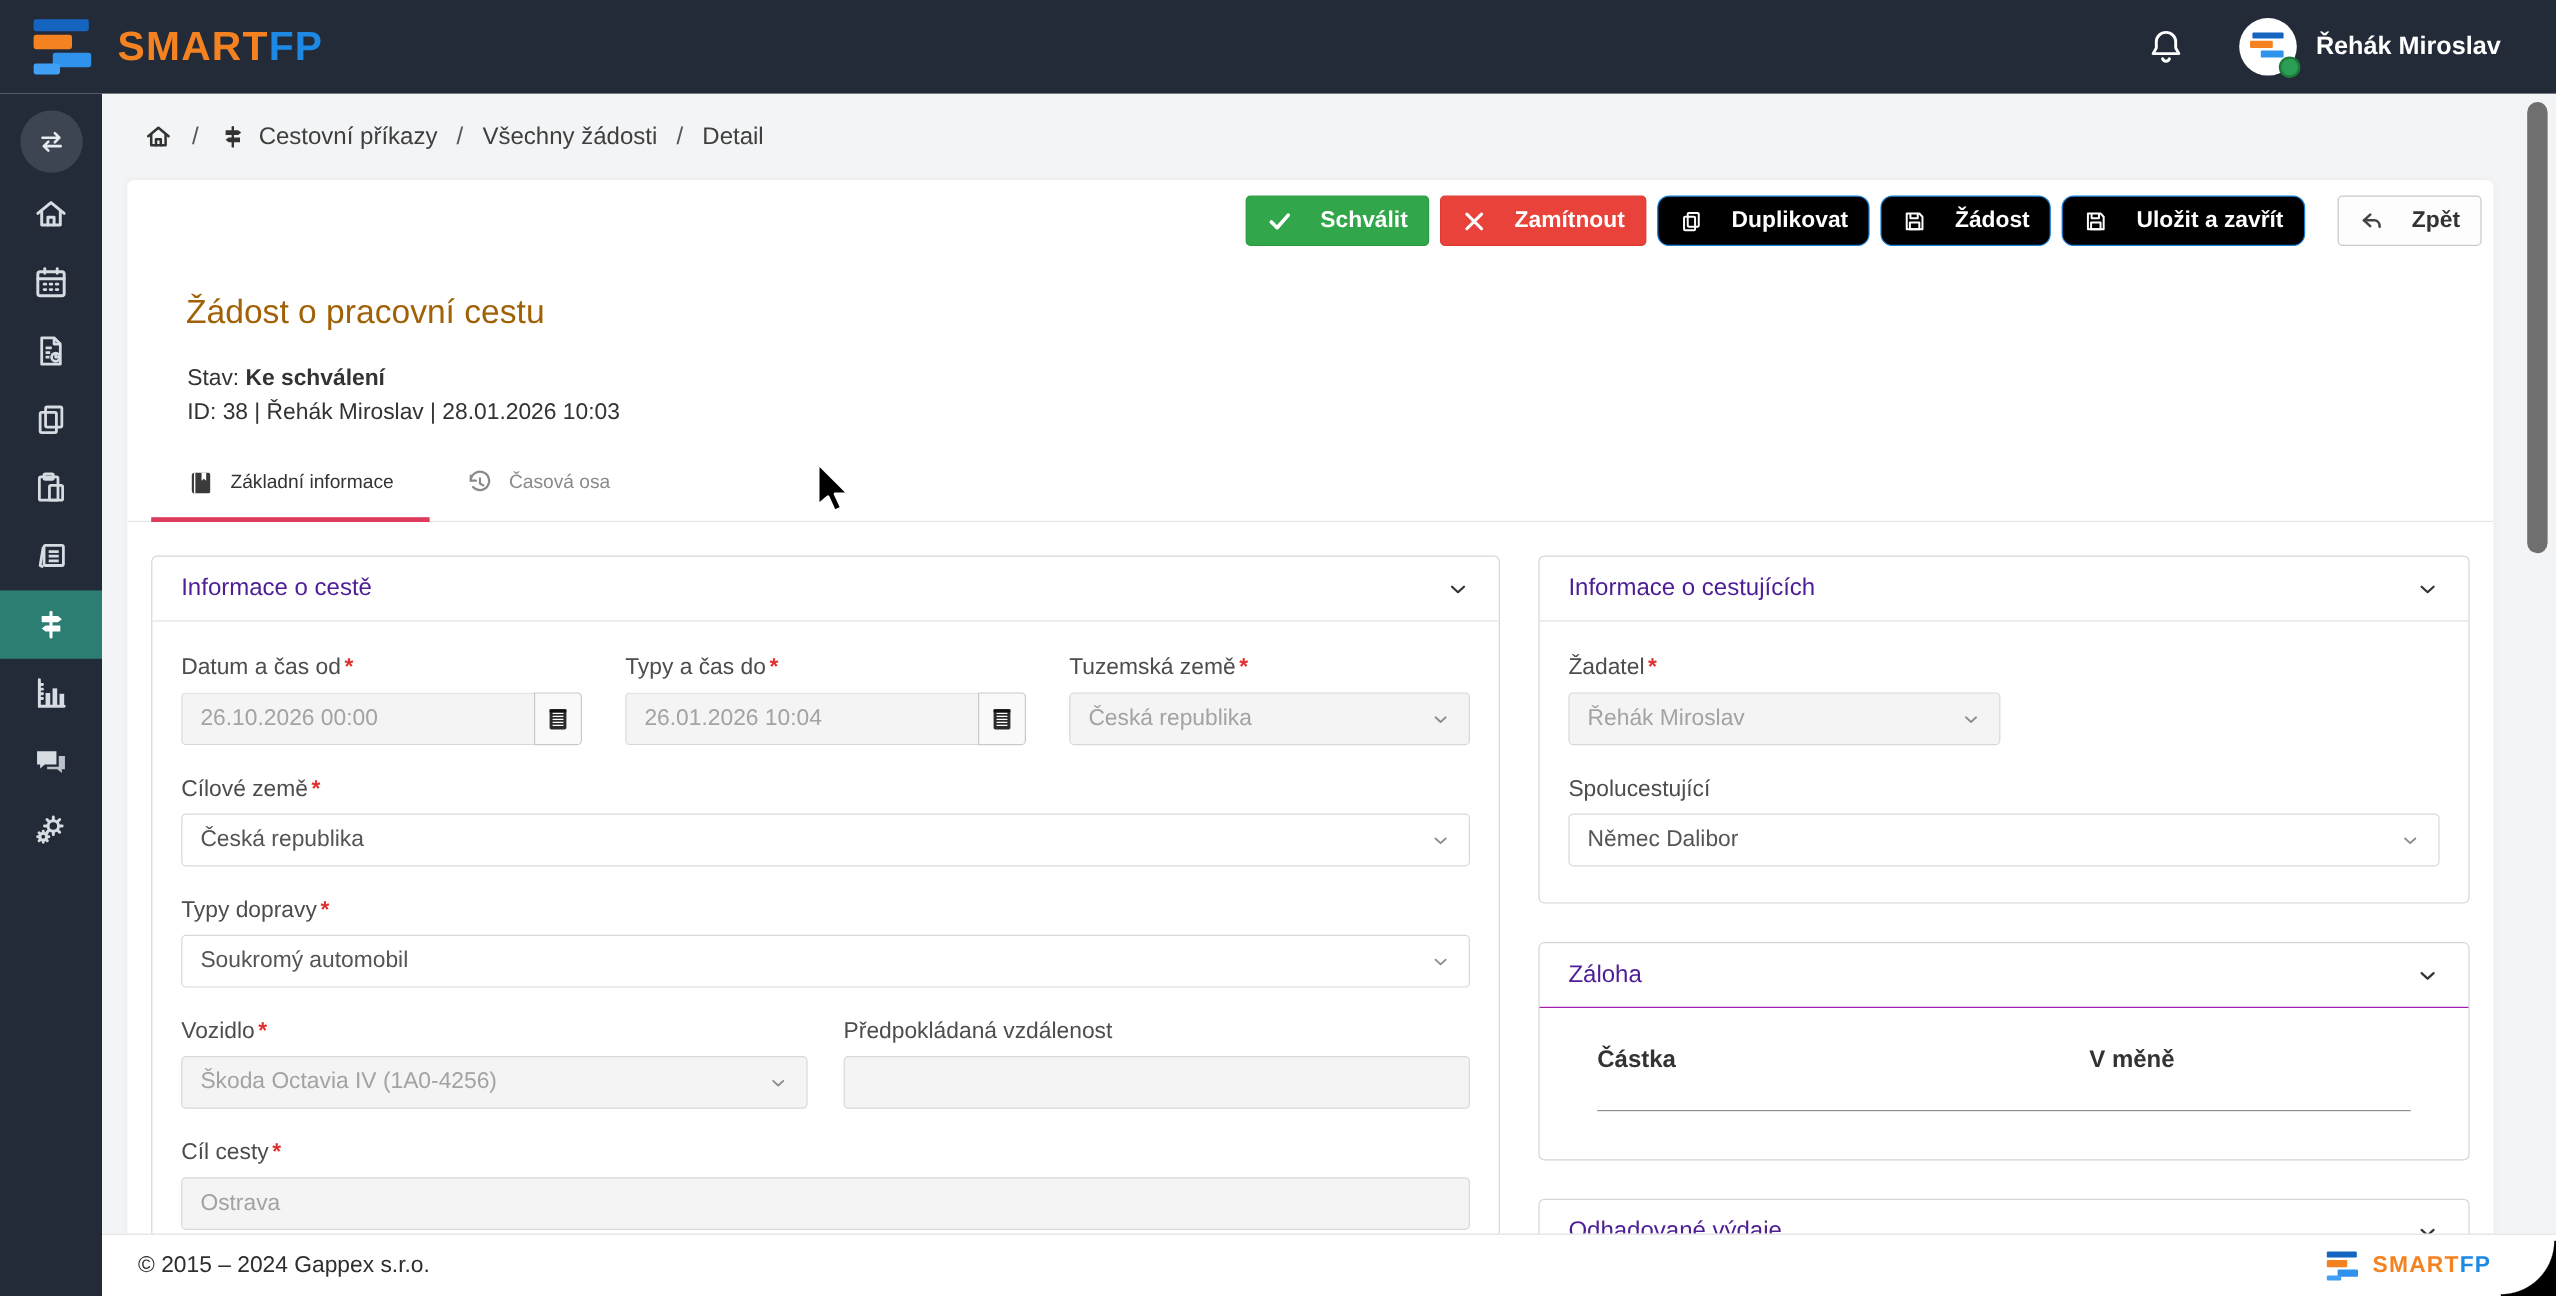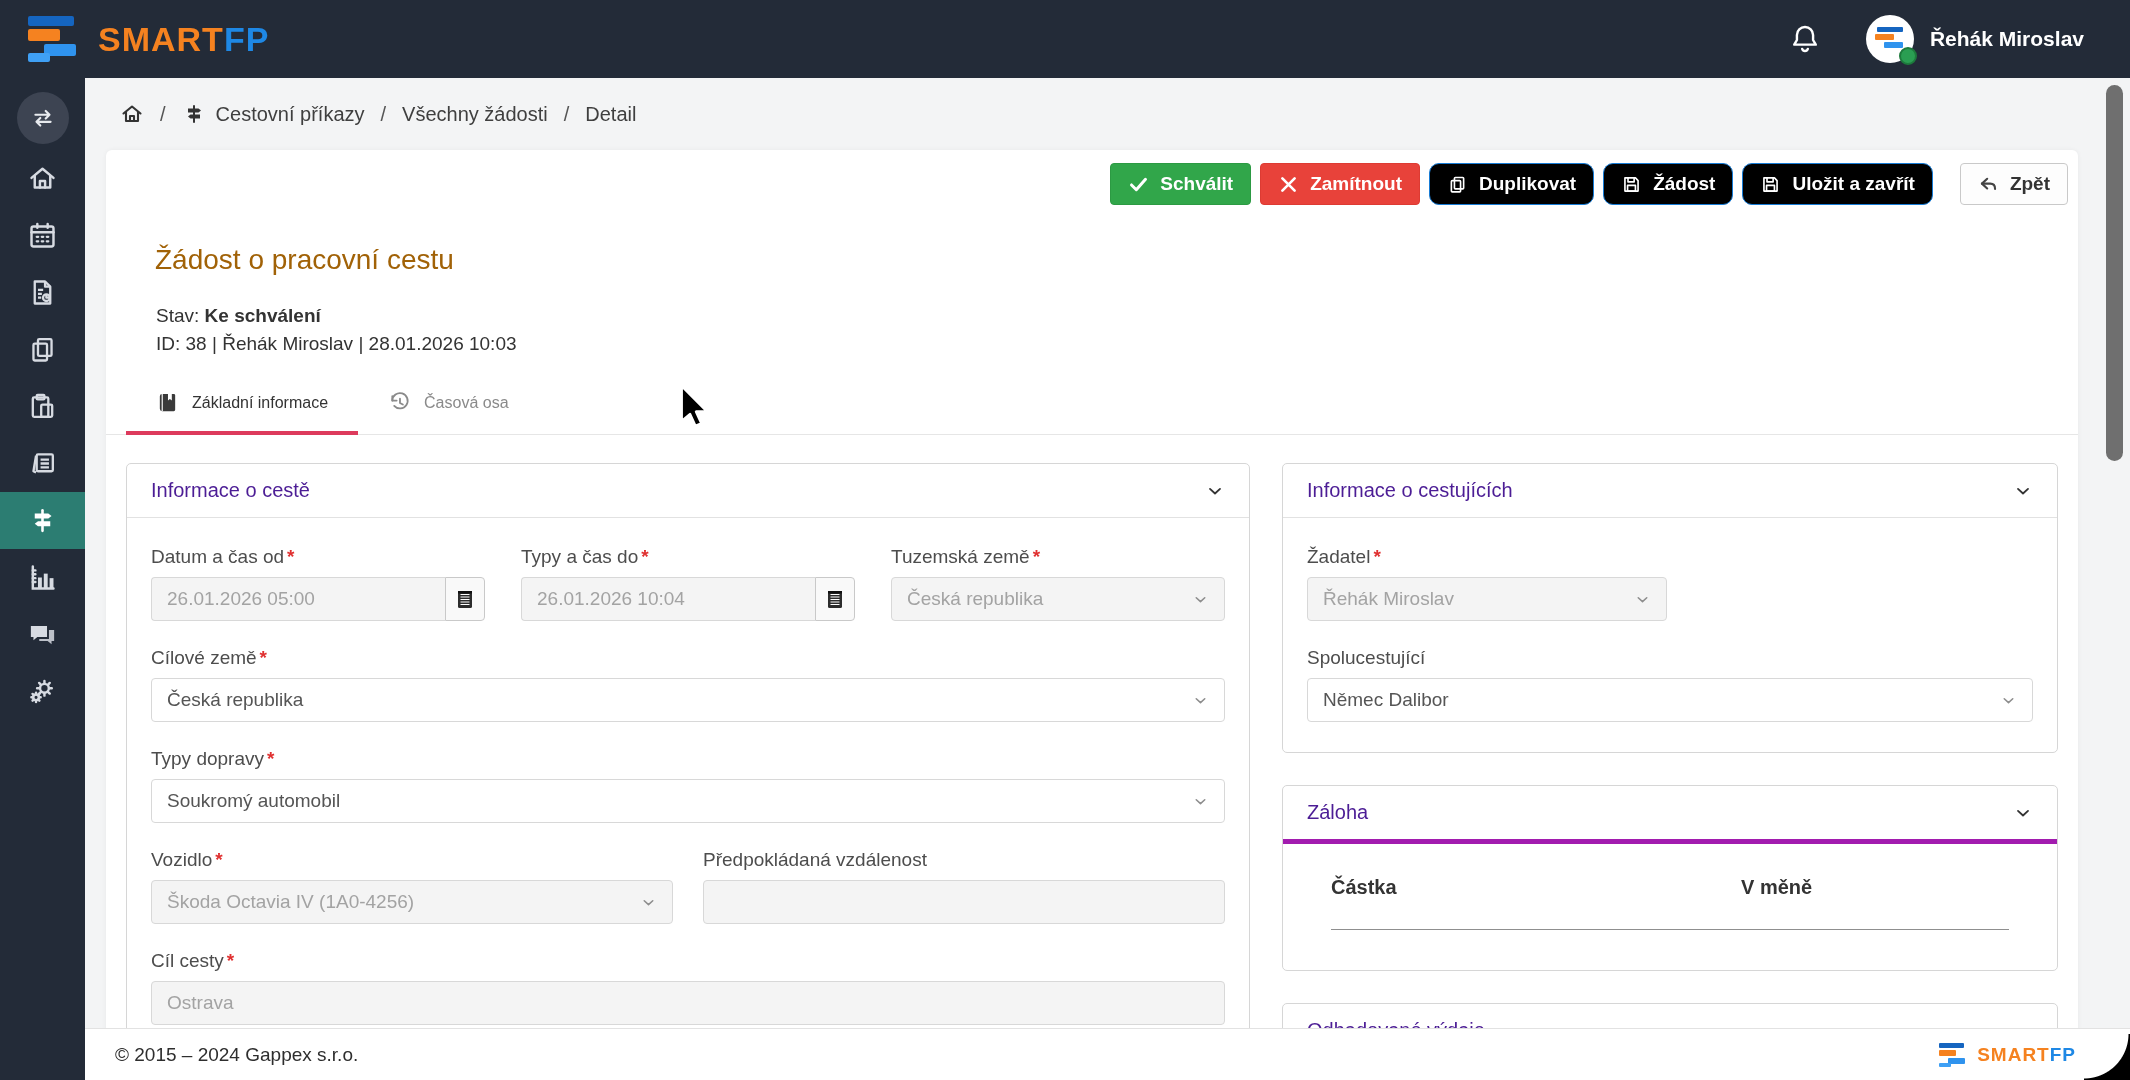--- a/index.html
+++ b/index.html
@@ -38,21 +38,21 @@
   .side-item.active{background:#2c7d72;color:#ffffff;}
   
   .main{position:absolute;left:85px;top:78px;right:0;bottom:0;background:#f3f4f5;}
   .breadcrumb{height:72px;display:flex;align-items:center;padding-left:35px;font-size:20px;color:#3f3f3f;}
   .breadcrumb .sep{margin:0 16px;color:#555;}
   .crumb{display:flex;align-items:center;gap:10px;cursor:pointer;}
   .crumb svg{width:24px;height:24px;color:#333;}
   .card{position:absolute;left:21px;top:72px;width:1972px;bottom:0;background:#fff;border-radius:6px 6px 0 0;box-shadow:0 0 5px rgba(0,0,0,.05);overflow:hidden;}
   
   .actions{position:absolute;top:13px;right:10px;display:flex;align-items:center;gap:9px;z-index:5;}
-  .btn{height:42px;display:inline-flex;align-items:center;gap:11px;padding:0 17px;border-radius:4px;font-size:19px;font-weight:bold;color:#fff;border:1px solid transparent;cursor:pointer;font-family:inherit;}
+  .btn{height:42px;display:inline-flex;align-items:center;gap:23px;padding:0 17px;border-radius:4px;font-size:19px;font-weight:bold;color:#fff;border:1px solid transparent;cursor:pointer;font-family:inherit;}
   .btn svg{width:21px;height:21px;}
   .btn-approve{background:#31a64a;border-color:#2c9a43;}
   .btn-reject{background:#e8423a;border-color:#dd3b33;}
   .btn-blue{background:#000000;border-color:#177cd6;border-radius:10px;}
   .btn-back{background:#fdfdfd;border:1px solid #c9c9c9;color:#333;margin-left:18px;font-weight:bold;}
   .btn-back svg{color:#444;}
   
   .page-title{margin:94px 0 0 49px;font-size:28px;font-weight:400;color:#a16207;}
   .status-block{margin:26px 0 0 50px;font-size:19px;color:#333;line-height:28px;}
   .status-value{font-weight:bold;}
@@ -78,21 +78,21 @@
   .grid2{display:grid;grid-template-columns:1fr 1fr;gap:30px;}
   .input,.select{height:44px;width:100%;border:1px solid #d8d8d8;border-radius:4px;background:#fff;font-size:19px;color:#555;padding:0 15px;display:flex;align-items:center;font-family:inherit;}
   .disabled{background:#f4f4f4;color:#a3a3a3;}
   .select{justify-content:space-between;cursor:pointer;}
   .select svg{width:17px;height:17px;color:#8d8d8d;flex:none;margin-left:10px;}
   .igroup{display:flex;}
   .igroup .input{border-radius:4px 0 0 4px;border-right:none;}
   .cal-btn{width:46px;height:44px;border:1px solid #c9c9c9;border-radius:0 4px 4px 0;background:#f9f9f9;display:flex;align-items:center;justify-content:center;cursor:pointer;color:#2c2c2c;}
   .cal-btn svg{width:24px;height:24px;}
   
-  .adv-body{border-top:5px solid #a21caf;padding:32px 48px 40px;}
+  .adv-body{border-top:1px solid #a21caf;padding:32px 48px 40px;}
   .adv-cols{display:flex;font-size:20px;font-weight:bold;color:#333;}
   .adv-col1{width:410px;}
   .adv-rule{border:none;border-top:1px solid #8f8f8f;margin-top:30px;}
   
   .footer{position:absolute;left:85px;right:0;bottom:0;height:52px;background:#fff;border-top:1px solid #e2e2e2;display:flex;align-items:center;justify-content:space-between;padding:0 54px 0 30px;z-index:50;}
   .copyright{font-size:19px;color:#2e2e2e;}
   .footer-brand{display:flex;align-items:center;gap:10px;}
   .mini-mark{width:28px;height:28px;position:relative;}
   .mini-mark i{position:absolute;display:block;border-radius:1px;}
   .mm1{left:0;top:2px;width:25px;height:5px;background:#1565c0;}
@@ -331,21 +331,21 @@
           <span class="panel-title">Informace o cestě</span>
           <svg viewBox="0 0 24 24" fill="none" stroke="currentColor" stroke-width="2.2" stroke-linecap="round" stroke-linejoin="round">
               <path d="M6 9.5 12 15l6-5.5"></path>
             </svg>
         </div>
         <div class="panel-body">
           <div class="grid3 field">
             <div>
               <label class="fld"><span>Datum a čas od</span><span class="req">*</span></label>
               <div class="igroup">
-                <div class="input disabled">26.01.2026 05:00</div>
+                <div class="input disabled">26.10.2026 00:00</div>
                 <div class="cal-btn">
                   <svg viewBox="0 0 24 24" fill="currentColor" stroke="none">
                       <rect x="5" y="4" width="14" height="17" rx="1.5"></rect>
                       <path d="M7.5 7.5h9M7.5 10h9M7.5 12.5h9M7.5 15h9M7.5 17.5h9" stroke="#fff" stroke-width="1"></path>
                       <path d="M5 4h14v2.5H5z" fill="#111"></path>
                     </svg>
                 </div>
               </div>
             </div>
             <div>

